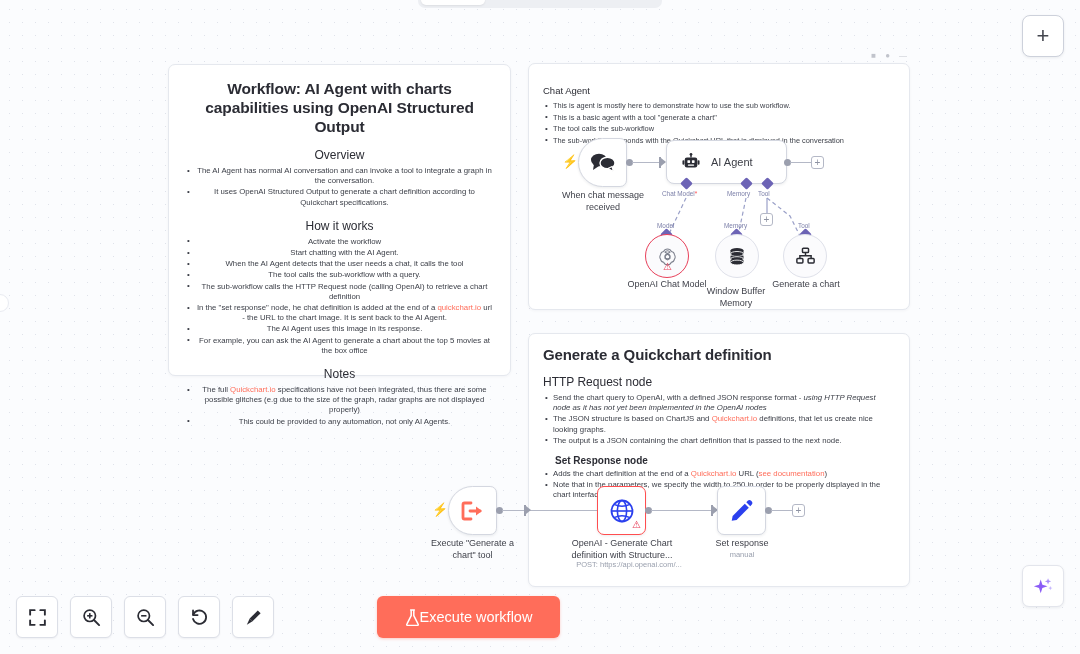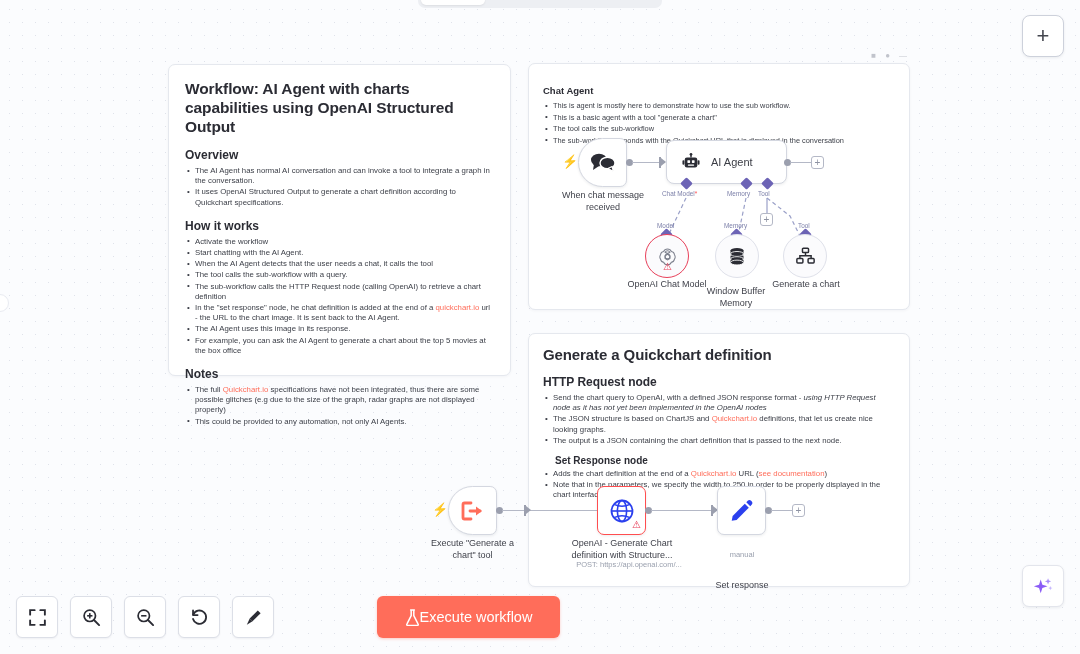--- a/index.html
+++ b/index.html
@@ -45,30 +45,30 @@
   }
 
   
   .sticky {
     position: absolute;
     background: #ffffff;
     border: 1px solid #e5e8ee;
     border-radius: 7px;
     box-shadow: 0 1px 3px rgba(16,24,40,.04);
   }
-  #sticky-overview { left: 168px; top: 64px; width: 343px; height: 312px; padding: 14px 16px; }
+  #sticky-overview { left: 168px; top: 64px; width: 343px; height: 312px; padding: 14px 16px; text-align: center; }
   #sticky-chat-agent { left: 528px; top: 63px; width: 382px; height: 247px; padding: 10px 14px; }
   #sticky-quickchart { left: 528px; top: 333px; width: 382px; height: 254px; padding: 12px 14px; }
 
   .sticky h1 {
     font-size: 15.5px; line-height: 19px; font-weight: 700;
     color: #2b2c34; letter-spacing: -.1px; margin-bottom: 12px;
   }
   .sticky h2 {
-    font-size: 12px; font-weight: 700; color: #2b2c34;
+    font-size: 12px; font-weight: 400; color: #2b2c34;
     margin-top: 11px; margin-bottom: 4px;
   }
   .sticky h2.first { margin-top: 0; }
   .sticky h3 {
     font-size: 15px; font-weight: 700; color: #2b2c34;
     margin-bottom: 12px; letter-spacing: -.1px;
   }
   .sticky ul { list-style: none; }
   .sticky li {
     position: relative;
@@ -444,21 +444,21 @@
   <div class="conn" style="left:651px; top:509.5px; width:63px;"></div>
   <div class="arrow-bar" style="left:711px; top:505px;"></div>
   <div class="arrow-in" style="left:713px; top:506px;"></div>
 
   <div class="square-node" style="left:717px; top:486px;">
     <svg width="25" height="25" viewBox="0 0 24 24">
       <path d="M3.5 17.2 L15.2 5.5 L19 9.3 L7.3 21 L2.6 21.9 Z" fill="#2b40ee"></path>
       <path d="M16.6 4.1 L18.2 2.5 a2 2 0 0 1 2.8 0 L21.9 3.4 a2 2 0 0 1 0 2.8 L20.4 7.9 Z" fill="#2b40ee"></path>
     </svg>
   </div>
-  <div class="node-label" style="left:701px; top:538px; width:82px;margin-top:42px;">Set response</div>
+  <div class="node-label" style="left:701px; top:538px; width:82px;">Set response</div>
   <div class="node-sublabel" style="left:701px; top:550px; width:82px;">manual</div>
 
   <div class="dot-out" style="left:765px; top:507px;"></div>
   <div class="conn" style="left:771px; top:509.5px; width:21px;"></div>
   <div class="plus-stub" style="left:792px; top:504px;">+</div>
 
   <div class="ctrl-btn" style="left:16px; top:596px;">
     <svg width="17" height="17" viewBox="0 0 18 18">
       <path d="M1.2 6 V1.2 H6 M12 1.2 H16.8 V6 M16.8 12 V16.8 H12 M6 16.8 H1.2 V12" fill="none" stroke="#2b2c34" stroke-width="2" stroke-linecap="round"></path>
     </svg>

